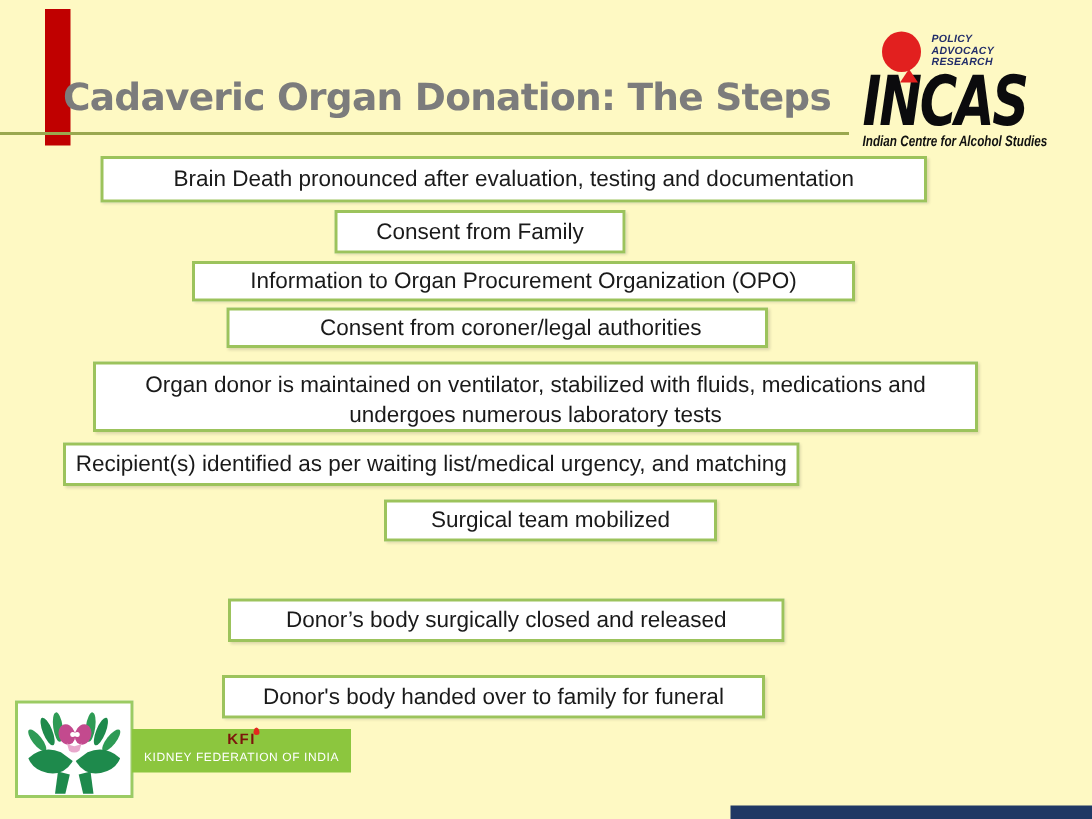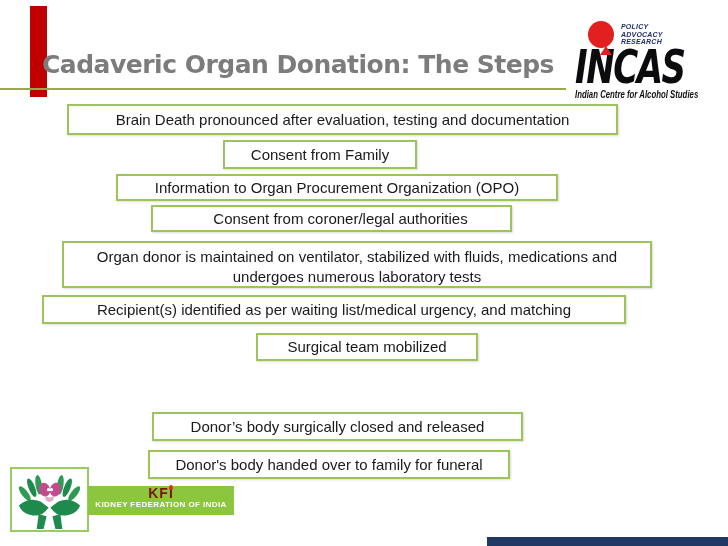--- a/index.html
+++ b/index.html
@@ -3,21 +3,21 @@
 <meta charset="utf-8">
 <style>
   :root{
     --accent-red:#C00000; --title-gray:#7C7C7C; --underline-olive:#9AA84F;
     --box-border-green:#9CC35C; --footer-navy:#1F3864; --kfi-green:#8CC63E;
     --kfi-maroon:#7D150C; --hand-green:#1E8A4C; --hand-green-light:#2E9B55;
     --kidney-pink:#C34A8E; --incas-red:#E2201F; --incas-navy:#232E6A;
   }
   html,body{margin:0;padding:0;background:#dcdcdc;}
   .slide{
-    position:relative; width:728px; height:546px; background:#ffffff;
+    position:relative; width:728px; height:546px; background:#fef9c3;
     overflow:hidden; font-family:"Liberation Sans", sans-serif;
   }
   
   .red-bar{position:absolute; left:30px; top:6px; width:17px; height:91px; background:var(--accent-red);}
   
   .title{
     position:absolute; left:42px; top:50px; margin:0;
     font-family:"DejaVu Sans", sans-serif; font-weight:bold;
     font-size:25px; letter-spacing:-0.5px; color:var(--title-gray); white-space:nowrap;
   }
@@ -43,47 +43,47 @@
   
   .step{
     position:absolute; box-sizing:border-box; background:#fff;
     border:2px solid var(--box-border-green);
     box-shadow:1px 1px 2px rgba(0,0,0,0.14);
     display:flex; align-items:center; justify-content:center; text-align:center;
     font-size:15px; color:#1a1a1a; line-height:1.3; padding:0 6px;
   }
   .s1{left:67px;  top:104px; width:551px; height:31px;}
   .s2{left:223px; top:140px; width:194px; height:29px;}
-  .s3{left:116px; top:174px; width:442px; height:27px;}
+  .s3{left:128px; top:174px; width:442px; height:27px;}
   .s4{left:151px; top:205px; width:361px; height:27px;padding-left:24px;}
   .s5{left:62px;  top:241px; width:590px; height:47px;align-items:flex-end;}
-  .s6{left:42px;  top:295px; width:584px; height:29px;}
+  .s6{left:42px;  top:295px; width:491px; height:29px;}
   .s7{left:216px; top:333px; width:222px; height:28px;margin-left:40px;}
   .s8{left:31px;  top:369px; width:663px; height:29px;}
-  .s9{left:152px; top:412px; width:371px; height:29px;}
+  .s9{left:152px; top:399px; width:371px; height:29px;}
   .s10{left:148px; top:450px; width:362px; height:29px;align-items:center;}
   
   .kfi-box{
     position:absolute; left:10px; top:467px; width:79px; height:65px; box-sizing:border-box;
     background:#fff; border:2px solid #9bcb63;
   }
   .kfi-banner{
     position:absolute; left:88px; top:486px; width:146px; height:29px;
     background:var(--kfi-green); text-align:center;
   }
   .kfi-acronym{
-    position:relative; margin-top:2px; font-size:14px; font-weight:bold;
+    position:relative; margin-top:2px; font-size:10px; font-weight:bold;
     color:var(--kfi-maroon); letter-spacing:1px; line-height:11px;
   }
   .kfi-flame{
     position:absolute; left:calc(50% + 8px); top:-3px; width:4px; height:5px;
     background:#e3281e; border-radius:50% 50% 50% 50% / 70% 70% 30% 30%;
   }
   .kfi-name{
-    font-size:8px; font-weight:bold; color:#ffffff; letter-spacing:0.4px; line-height:12px; white-space:nowrap;
+    font-size:8px; font-weight:normal; color:#ffffff; letter-spacing:0.4px; line-height:12px; white-space:nowrap;
   }
   
   .footer-bar{position:absolute; left:487px; top:537px; width:241px; height:9px; background:var(--footer-navy);}
 </style>
 </head>
 <body>
 
 <div class="slide">
 
   <div class="red-bar"></div>

